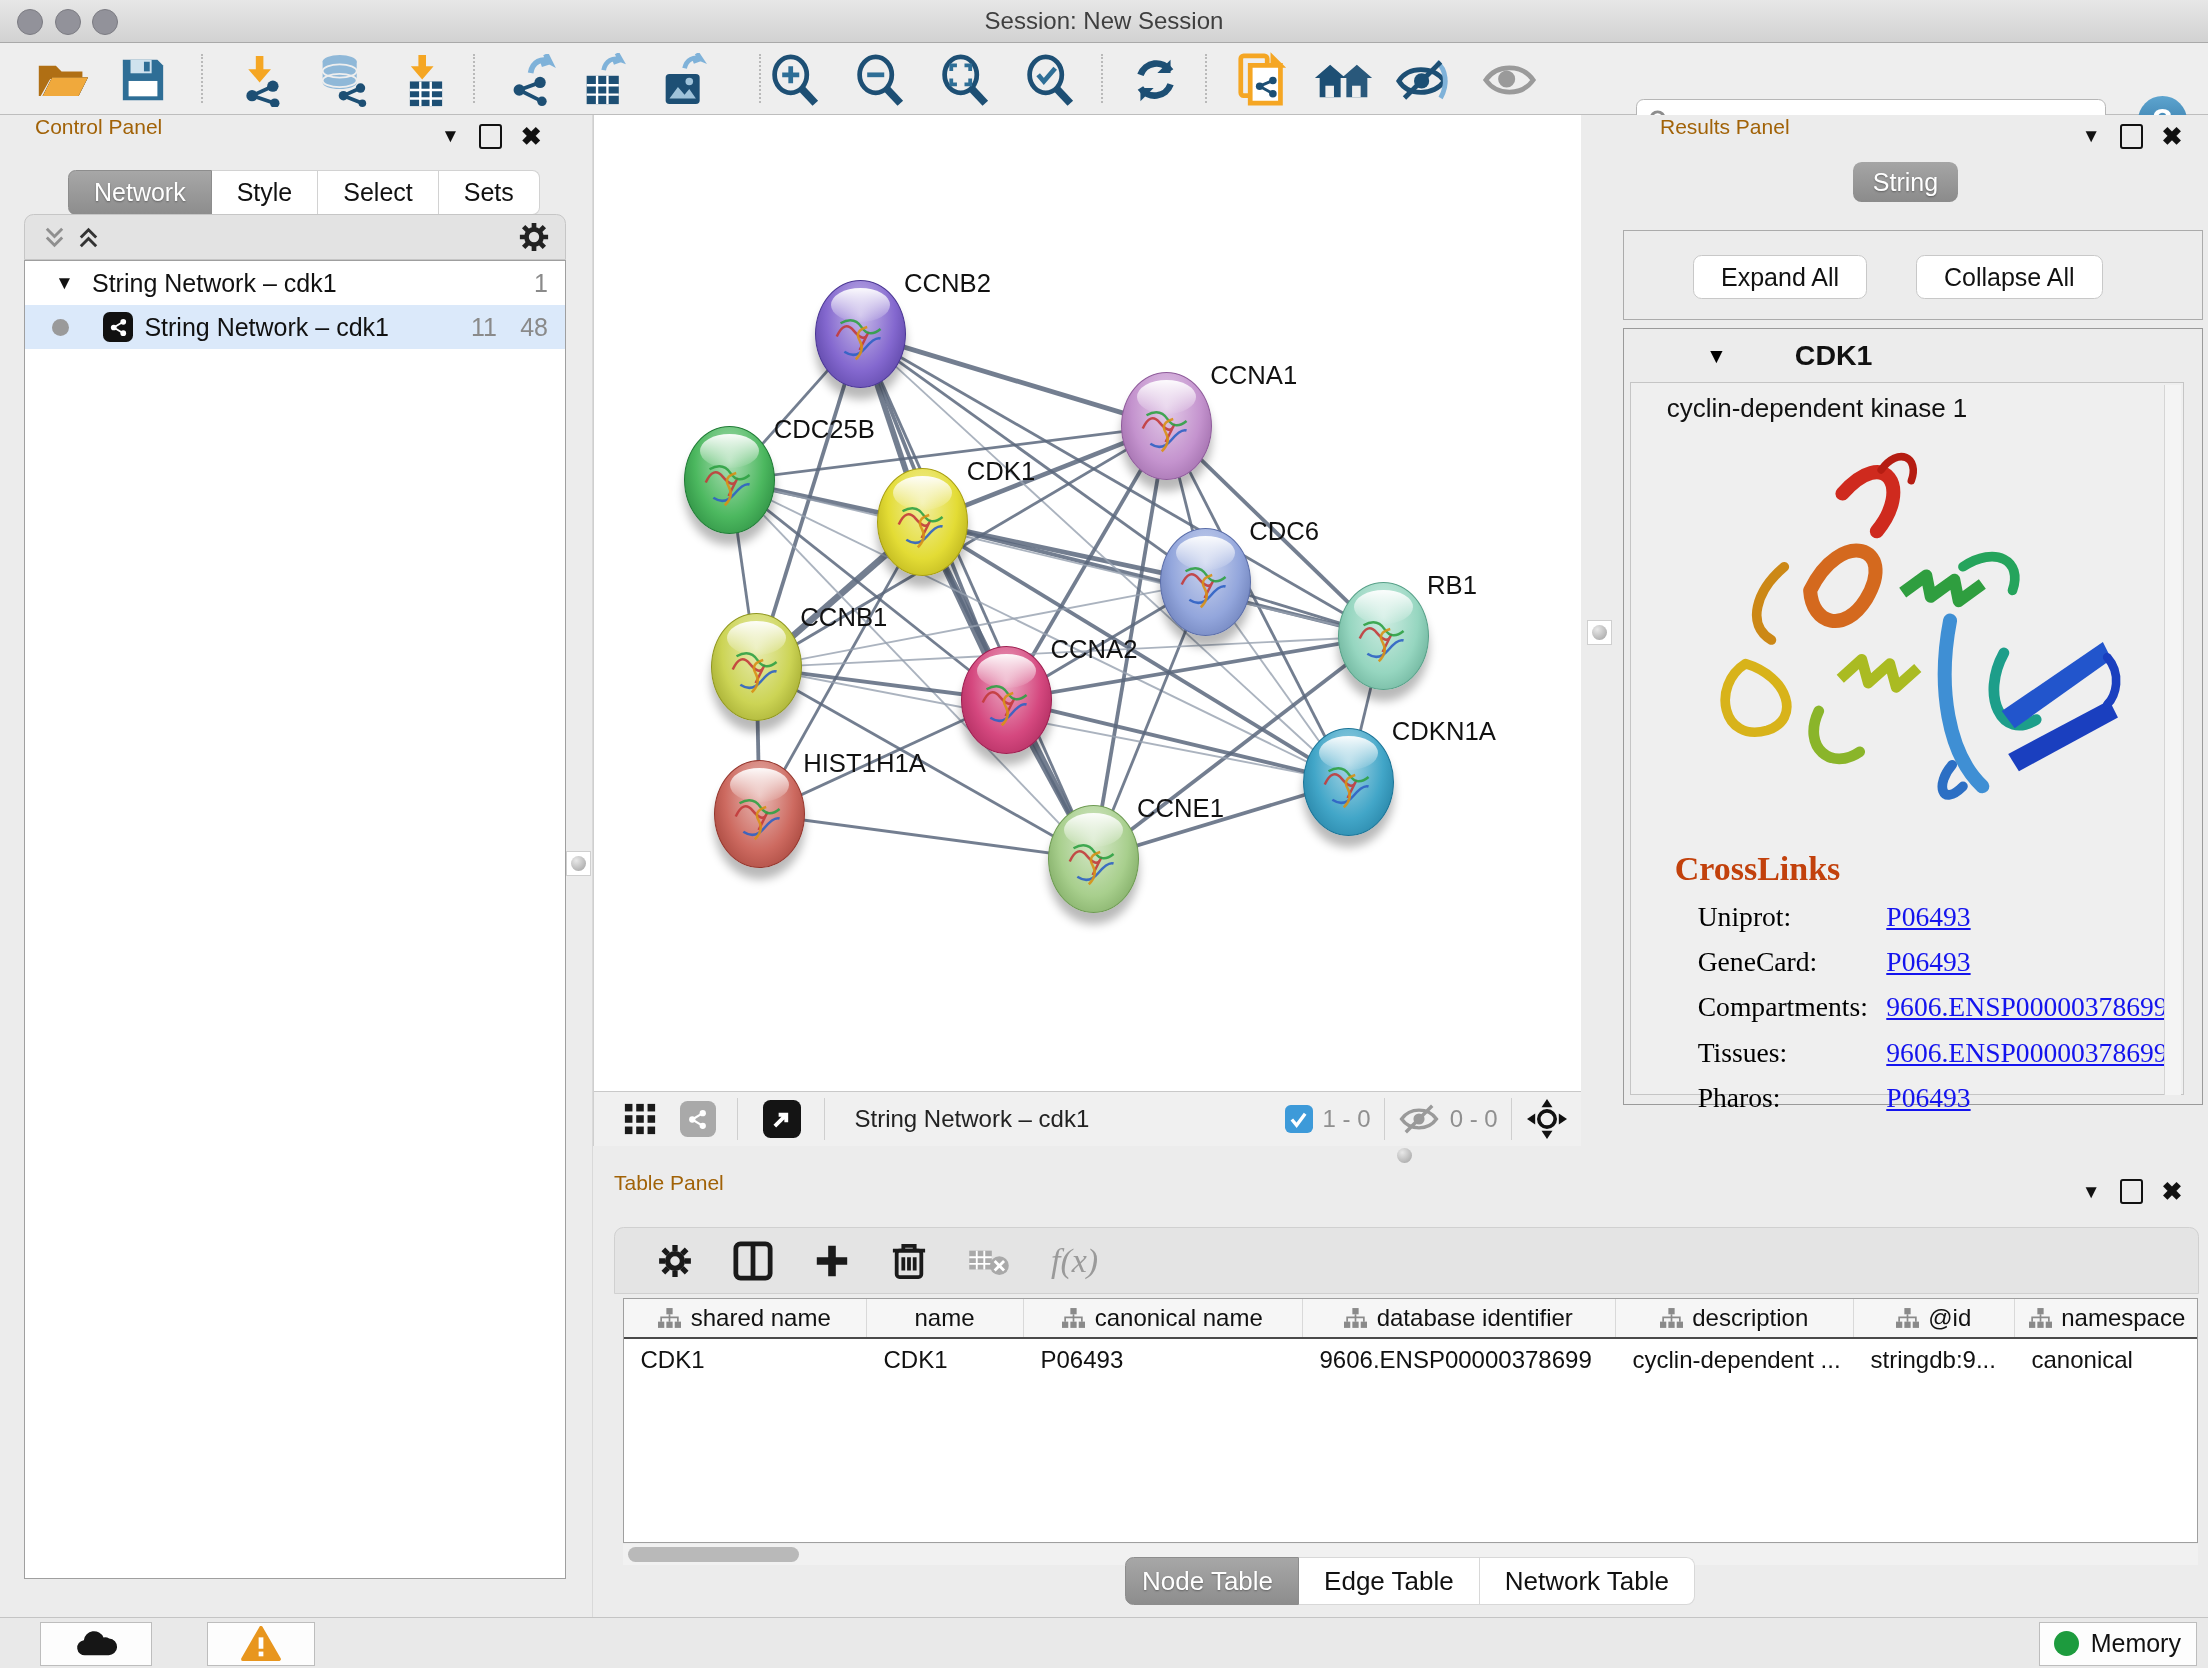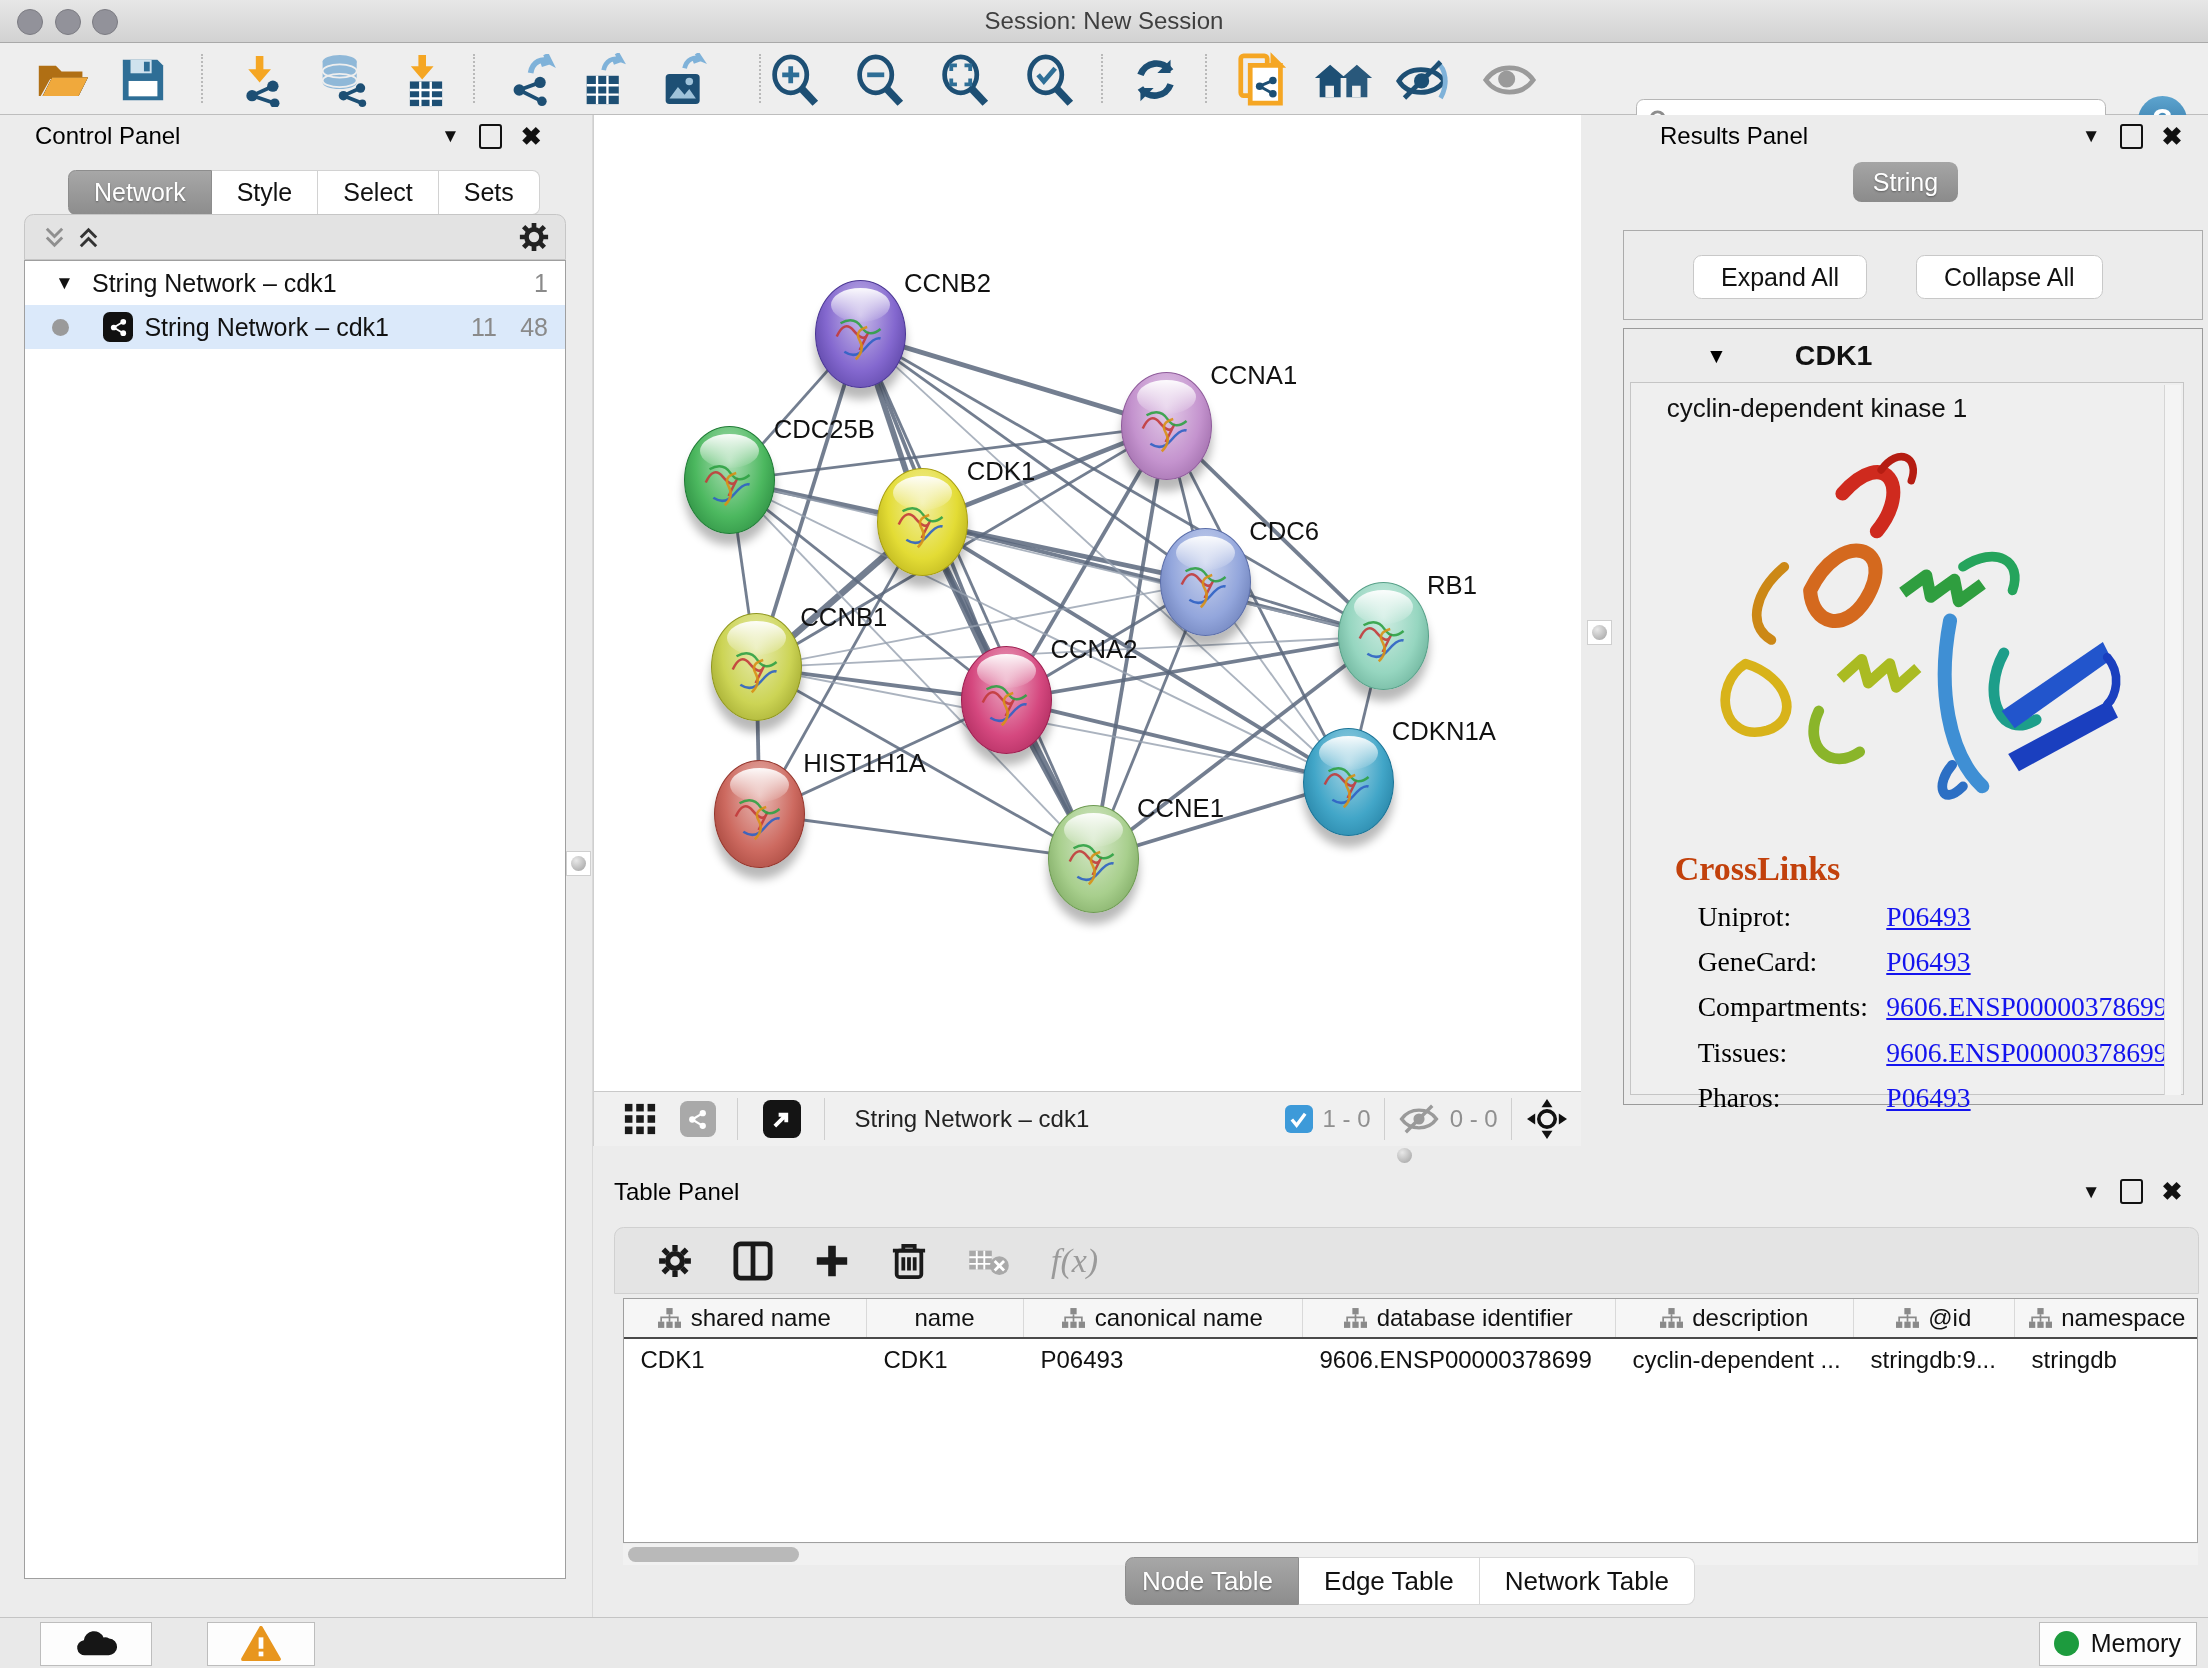--- a/index.html
+++ b/index.html
@@ -22,21 +22,21 @@
     align-items:center; justify-content:center; background:transparent; border:none; cursor:default; }
   .tb-sep { position:absolute; top:11.4px; width:0; height:49px; border-left:2.9px dotted #b9b9b9; }
   #search-box { position:absolute; left:1636px; top:56px; width:470px; height:44px;
     background:#fff; border:1.9px solid #b6b6b6; border-radius:7.6px; display:flex; align-items:center; padding:0 11.4px; }
   #search-box input { border:none; outline:none; flex:1; font-size:23px; margin-left:9.5px; font-family:"Liberation Sans",sans-serif; }
   #help-btn { position:absolute; left:2138px; top:53px; width:49px; height:49px; border-radius:50%;
     background:linear-gradient(#5da4cf,#2c6f9e); color:#fff; font-size:34px; font-weight:bold;
     display:flex; align-items:center; justify-content:center; border:none; }
 
   
-  .panel-head { position:absolute; height:42px; display:flex; align-items:center; font-size:24px; color:#000000; }
+  .panel-head { position:absolute; height:42px; display:flex; align-items:flex-start; font-size:21px; color:#a16207; }
   .wm { display:flex; align-items:center; gap:19px; position:absolute; right:13.3px; top:0; height:42px; }
   .wm .tri { font-size:19px; color:#111; }
   .wm .flo { width:23px; height:25px; border:2.9px solid #111; border-radius:2.9px; }
   .wm .clo { font-size:25px; color:#111; font-weight:bold; }
 
   
   #control-panel { position:absolute; left:0; top:115px; width:593px; height:1502px; background:#ececec; }
   #cp-tabs { position:absolute; left:68px; top:55px; height:45px; display:flex; }
   .seg-btn { font-size:25px; padding:0 25px; height:45px; background:#fff; color:#111;
     border:1px solid #d2d2d2; border-left:none; display:flex; align-items:center; }
@@ -743,21 +743,21 @@
           </div>
         </div>
       <div id="table-body">
           <div id="table-row-1">
             <div class="td" style="width: 243px;">CDK1</div>
             <div class="td" style="width: 157px;">CDK1</div>
             <div class="td" style="width: 279px;">P06493</div>
             <div class="td" style="width: 313px;">9606.ENSP00000378699</div>
             <div class="td" style="width: 238px;">cyclin-dependent ...</div>
             <div class="td" style="width: 161px;">stringdb:9...</div>
-            <div class="td" style="width: 186px;">stringdb</div>
+            <div class="td" style="width: 186px;">canonical</div>
           </div>
         </div>
     </div>
     <div id="h-scroll">
         <div class="thumb"></div>
       </div>
     <div id="table-tabs">
         <button class="tt-btn active">Node Table</button>
         <button class="tt-btn">Edge Table</button>
         <button class="tt-btn">Network Table</button>

